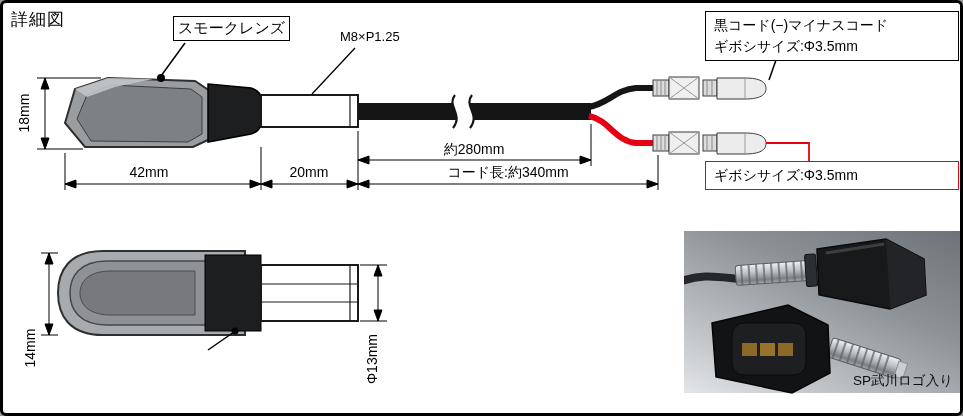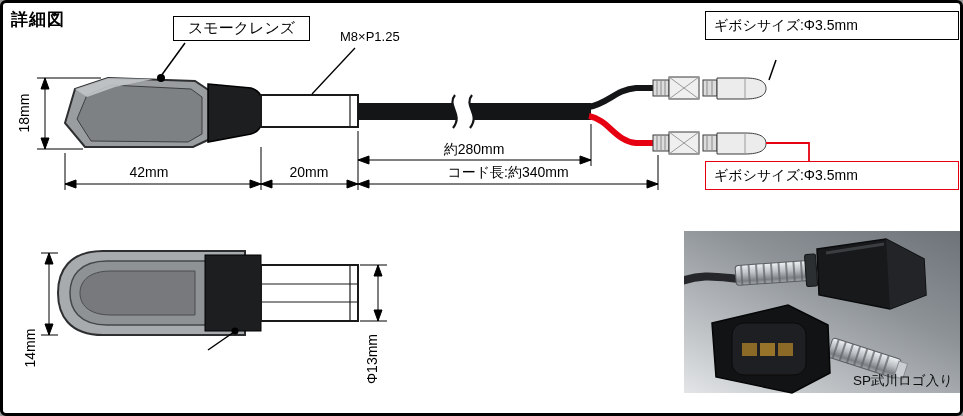--- a/index.html
+++ b/index.html
@@ -1,22 +1,22 @@
 <!DOCTYPE html>
 <html><head>
 <meta charset="utf-8">
 <style>
   *{margin:0;padding:0;box-sizing:border-box}
   html,body{background:#9a9a9a}
   body{font-family:"Liberation Sans","DejaVu Sans",sans-serif;color:#000}
   .stage{position:relative;width:963px;height:416px;background:#fff;border:3px solid #000;border-radius:6px;overflow:hidden}
   .stage svg.draw{position:absolute;left:0;top:0;z-index:1}
   .lbl{position:absolute;z-index:3;color:#000;white-space:nowrap}
-  .title{left:8px;top:5px;font-size:17px;font-weight:700;letter-spacing:1px}
-  .cobox{border:1.6px solid #000;background:#fff;padding:2px 14px;font-size:15px}
+  .title{left:8px;top:5px;font-size:17px;font-weight:400;letter-spacing:1px}
+  .cobox{border:1.6px solid #000;background:#fff;padding:2px 4px;font-size:15px}
   .callout2{width:254px;padding:3px 8px;font-size:14px;line-height:1.5}
   .callout2.red{border-color:#e60012}
   .dim{font-size:14px;text-align:center}
   .rot{transform:rotate(-90deg)}
   .photo{position:absolute;left:681px;top:228px;width:276px;height:162px;z-index:2;
          background:linear-gradient(205deg,#6e7379 0%,#8d9297 38%,#c2c6c9 78%,#e3e5e7 100%)}
   .caption{position:absolute;right:7px;bottom:3px;font-size:13.5px;color:#0c0c0c;z-index:4}
 </style>
 </head>
 <body>
@@ -126,20 +126,21 @@
     </g>
   </svg>
 
   <div class="lbl title">詳細図</div>
 
   <div class="lbl cobox" style="left:170px;top:13px">スモークレンズ</div>
 
   <div class="lbl" style="left:337px;top:26px;font-size:13px">M8×P1.25</div>
 
   <div class="lbl cobox callout2" style="left:702px;top:8px">
+    <div>黒コード(−)マイナスコード</div>
     <div>ギボシサイズ:Φ3.5mm</div>
   </div>
 
   <div class="lbl cobox callout2 red" style="left:702px;top:158px">
     <div>ギボシサイズ:Φ3.5mm</div>
   </div>
 
 
   <div class="lbl dim rot" style="left:-9px;top:102px;width:60px">18mm</div>
   <div class="lbl dim" style="left:96px;top:161px;width:100px">42mm</div>

